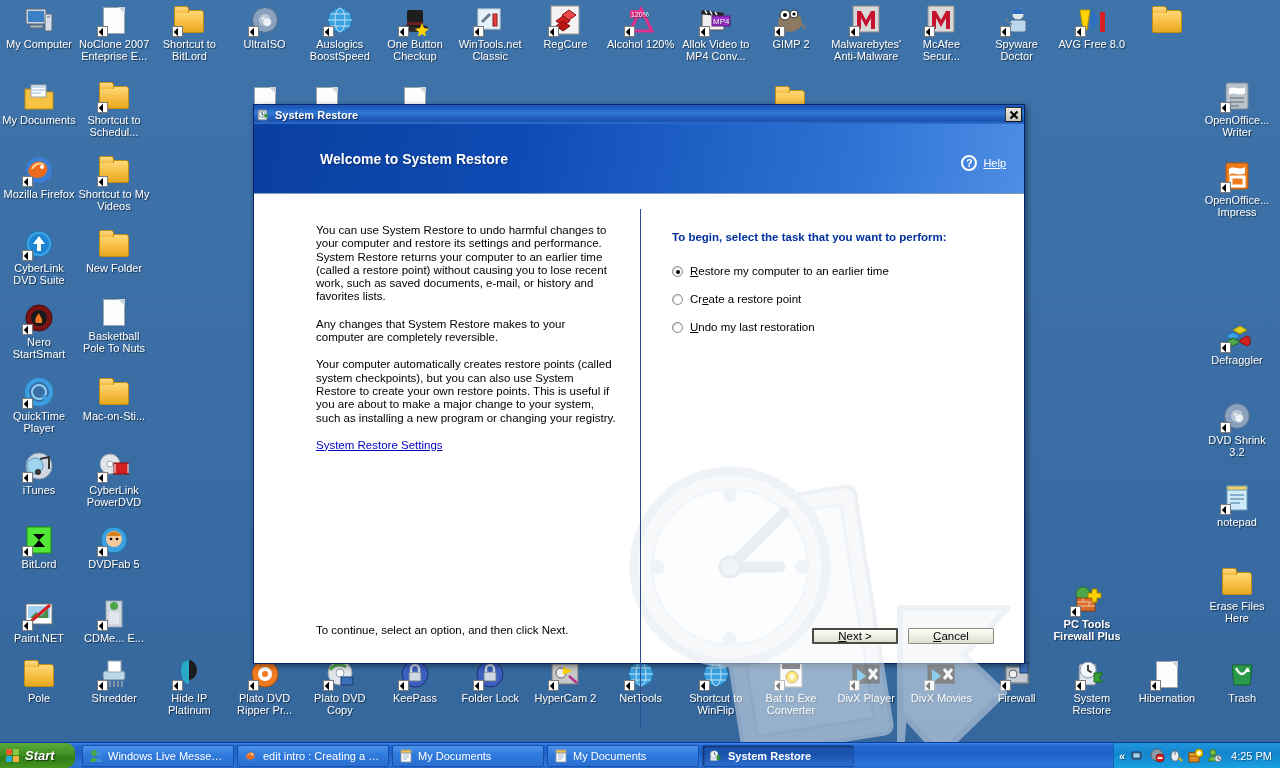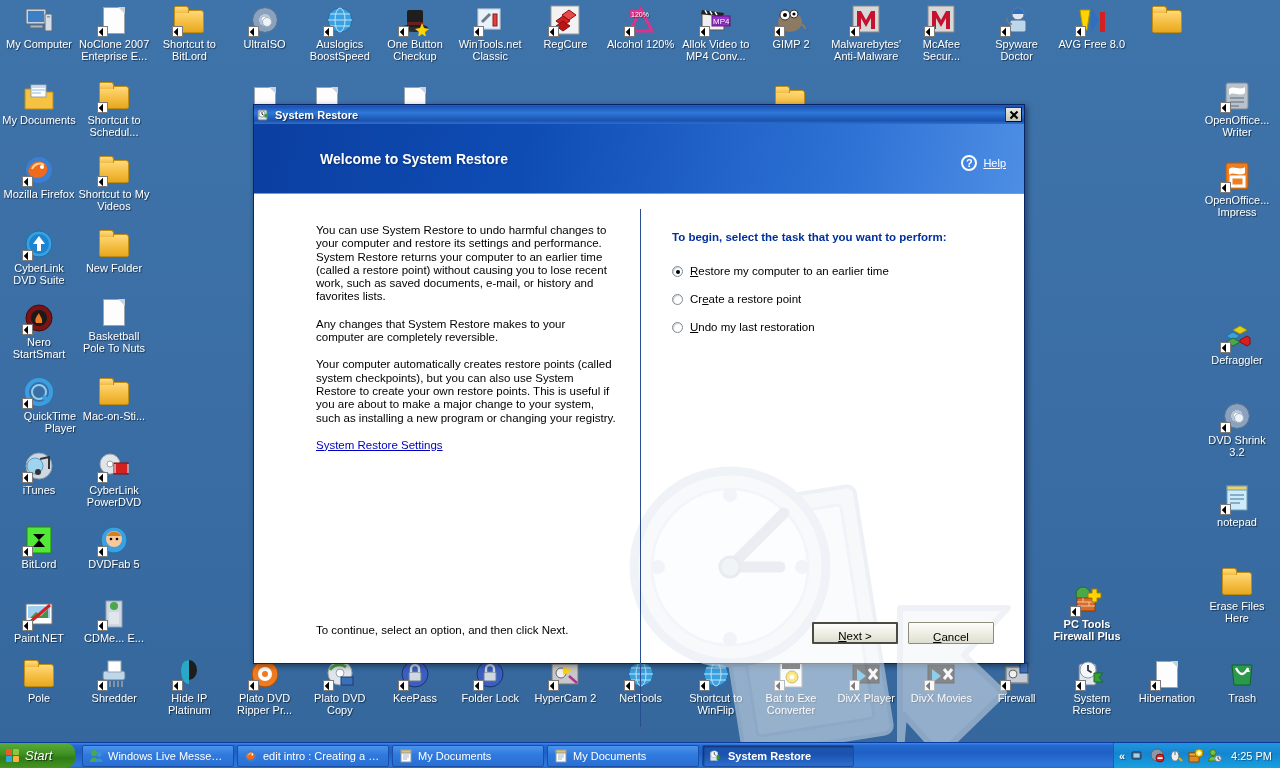--- a/index.html
+++ b/index.html
@@ -178,45 +178,45 @@
 
   #footer-text {
     position:absolute; left:62px; bottom:27px;
     font-size:11.5px; color:#000;
   }
   #btns {
     position:absolute; right:30px; bottom:19px;
     display:flex; gap:10px;
   }
   .xpbtn {
-    width:86px; height:22px;
+    width:86px; height:16px;
     font-size:11.5px; color:#000;
     background: linear-gradient(180deg,#fdfdfb 0%, #efefe6 48%, #dedecf 100%);
     border:1px solid #8d8d7e;
     border-radius:1px;
     cursor:pointer;
-    display:flex; align-items:flex-end; justify-content:center;
+    display:flex; align-items:center; justify-content:center;
   }
   .xpbtn.default { border:2px solid #4b4b43; font-weight:normal; }
   .xpbtn u { text-decoration:underline; }
 
   
   #taskbar {
     position:absolute; left:0; bottom:0; width:1280px; height:26px;
     background: linear-gradient(180deg,#3f8ce8 0%, #246ad0 9%, #1f5fc6 38%, #2e78da 88%, #246ad0 100%);
     border-top:1px solid #0a3aa0;
     display:flex; align-items:center;
   }
   #startbtn {
     height:25px; min-width:75px;
     background: linear-gradient(180deg,#58ac3a 0%, #3f9122 45%, #2f7d17 60%, #46951f 100%);
     border-radius: 0 9px 9px 0;
     display:flex; align-items:center; gap:4px;
     padding:0 12px 0 6px;
-    color:#fff; font-size:13px; font-weight:normal; font-style:italic;
+    color:#fff; font-size:13px; font-weight:bold; font-style:italic;
     text-shadow: 1px 1px 1px rgba(0,0,0,.6);
     cursor:pointer;
   }
   .flag { width:15px; height:14px; position:relative; }
   .flag span { position:absolute; width:6px; height:6px; border-radius:1px; }
   #tasks { display:flex; align-items:center; gap:3px; margin-left:7px; flex:1 1 auto; }
   .task {
     height:22px; width:152px;
     background: linear-gradient(180deg,#4b93ec 0%, #2f79dd 45%, #2a6fd2 100%);
     border:1px solid #1a4fa8;
@@ -439,21 +439,21 @@
             <path d="M13 21c-2-4 1-7 3-10 1 4 4 5 3 10z" fill="#f07a20"></path>
           </svg><span class="shortcut-arrow"></span></div>
         <span class="lbl">Nero StartSmart</span>
       </div>
       <div class="dicon" style="left: 77px; top: 296px;">
         <div class="glyph">
           <div class="doc"></div>
         </div>
         <span class="lbl">Basketball Pole To Nuts</span>
       </div>
-      <div class="dicon" style="left: 2px; top: 376px; text-align: right;">
+      <div class="dicon" style="left: 2px; top: 376px;">
         <div class="glyph"><svg width="32" height="32" viewBox="0 0 32 32">
             <circle cx="16" cy="16" r="12" fill="none" stroke="#3b9ee0" stroke-width="4"></circle>
             <circle cx="16" cy="16" r="7" fill="none" stroke="#8fd0f0" stroke-width="2"></circle>
             <path d="M20 20l6 6" stroke="#3b9ee0" stroke-width="4"></path>
           </svg><span class="shortcut-arrow"></span></div>
         <span class="lbl">QuickTime Player</span>
       </div>
       <div class="dicon" style="left: 77px; top: 376px;">
         <div class="glyph">
           <div class="folder"></div>

